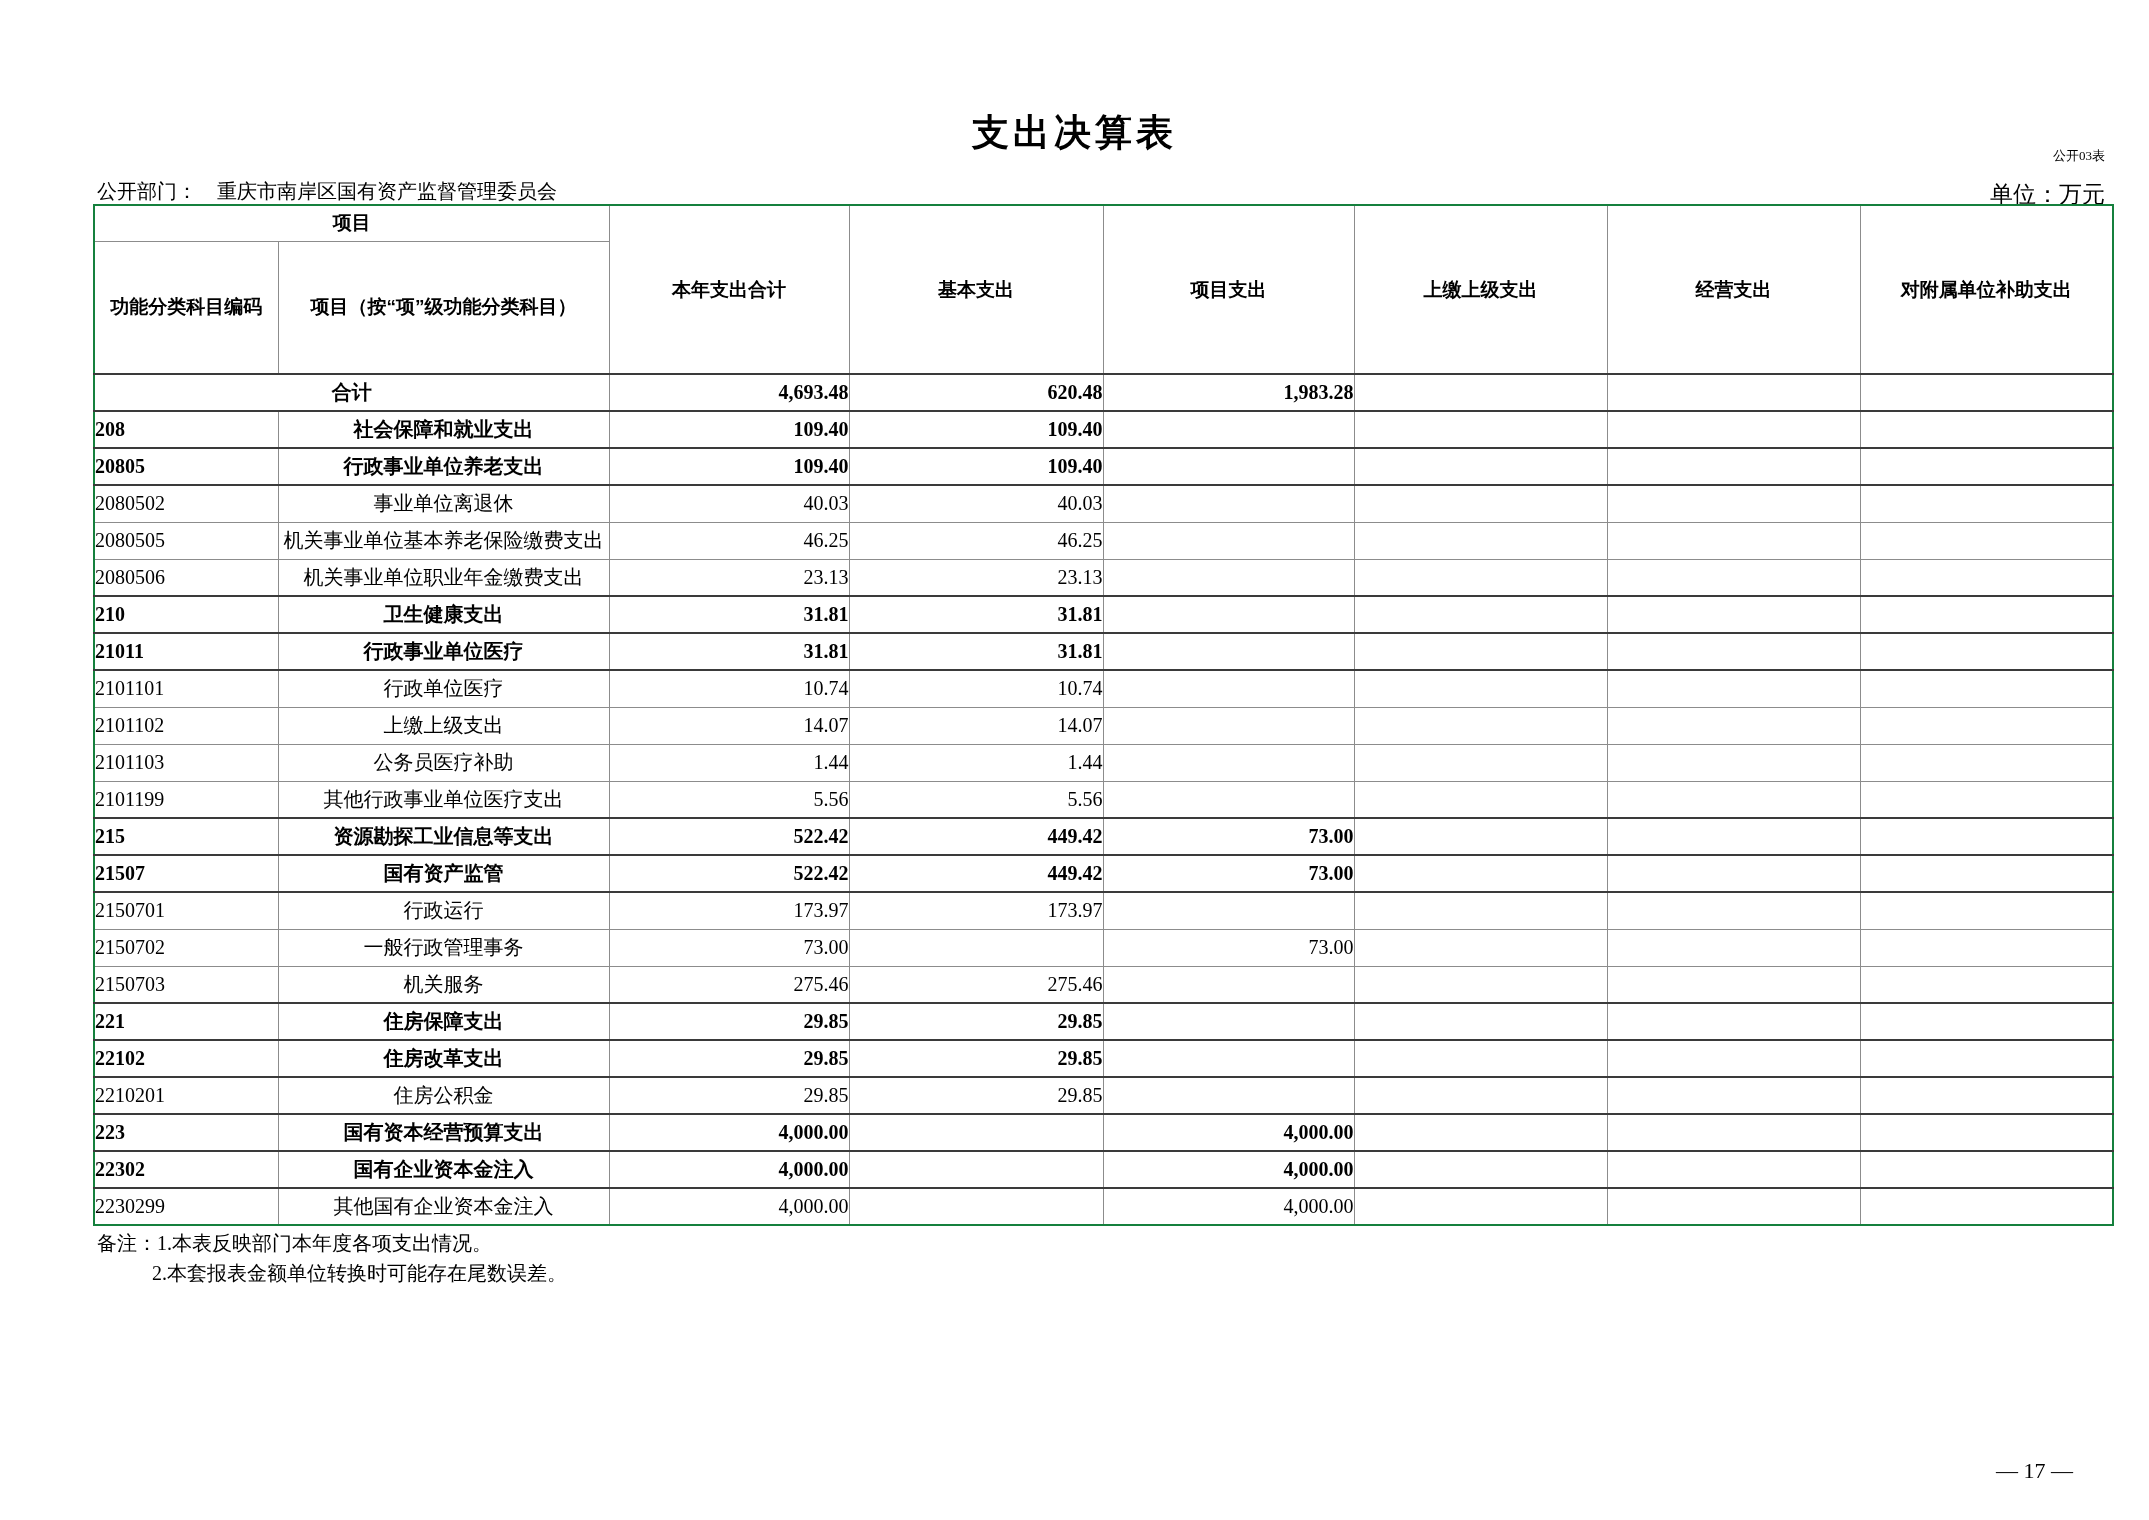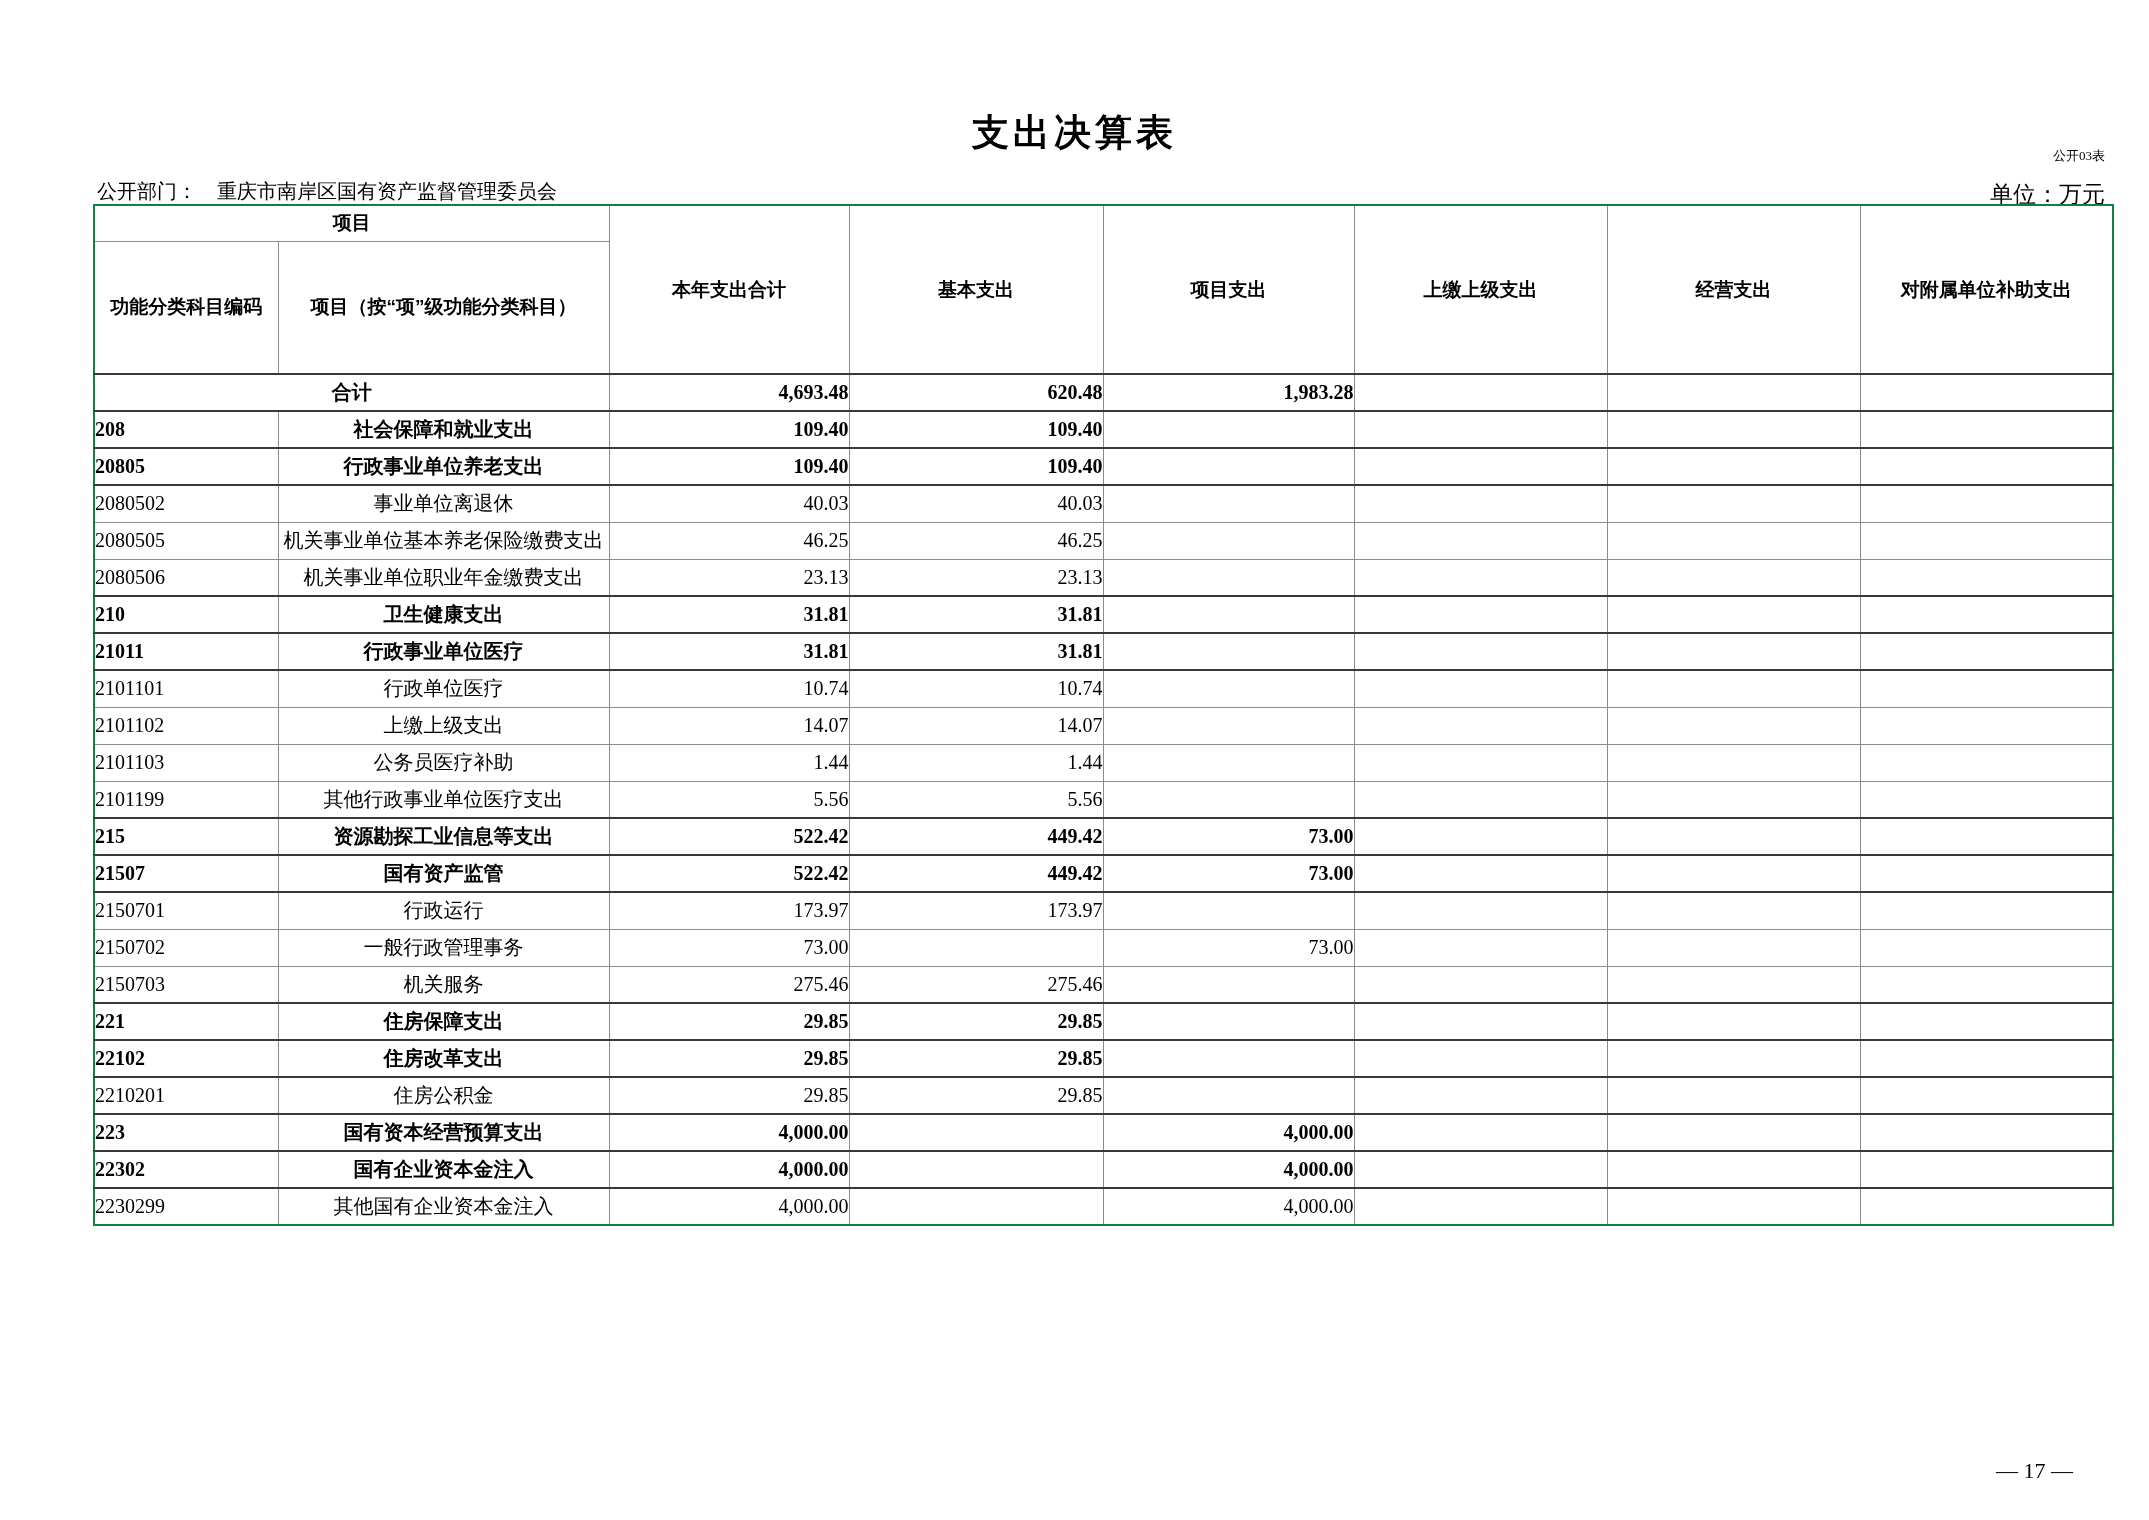--- a/index.html
+++ b/index.html
@@ -341,16 +341,20 @@
           <td class="num">4,000.00</td>
           <td class="num"></td>
           <td class="num">4,000.00</td>
           <td class="num"></td>
           <td class="num"></td>
           <td class="num"></td>
         </tr>
       </tbody>
   </table>
 
+  <div class="notes">
+    <div class="note-line1">备注：1.本表反映部门本年度各项支出情况。</div>
+    <div class="note-line2">2.本套报表金额单位转换时可能存在尾数误差。</div>
+  </div>
 
   <div class="page-number">— 17 —</div>
 
 </div>
 
 </body></html>

